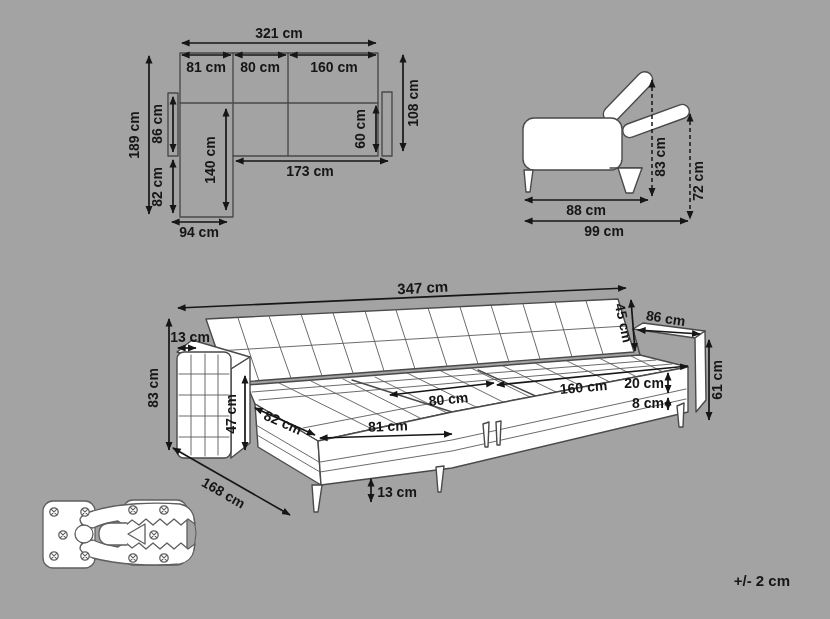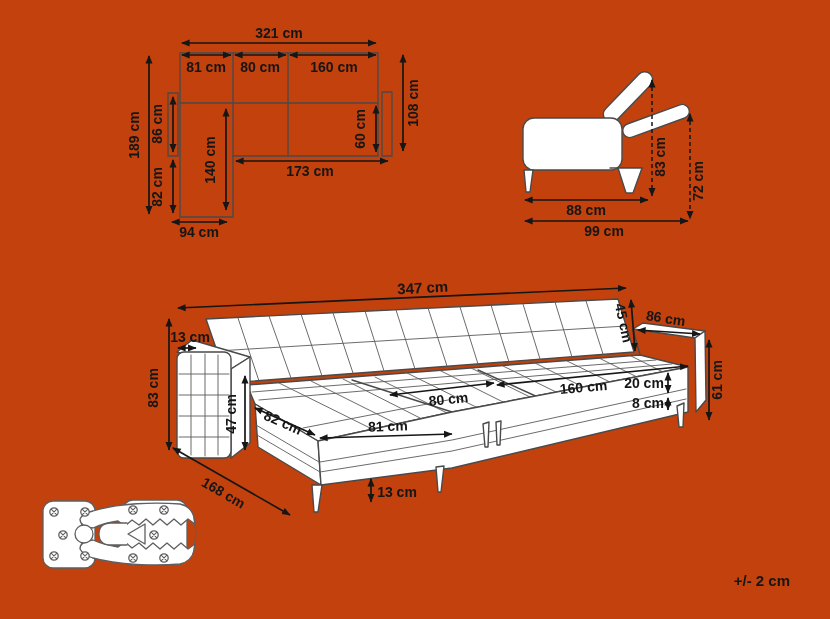--- a/index.html
+++ b/index.html
@@ -1,16 +1,16 @@
 <!DOCTYPE html>
 <html><head>
 <meta charset="utf-8">
 <style>
   html,body{margin:0;padding:0;background:#e8e8e8;}
-  .canvas{position:relative;width:830px;height:619px;background:#c2410c;overflow:hidden;
+  .canvas{position:relative;width:830px;height:619px;background:#a3a3a3;overflow:hidden;
           font-family:"Liberation Sans",sans-serif;}
   svg{position:absolute;left:0;top:0;}
   .furn{stroke:#4a4a4a;stroke-width:1.4;fill:none;stroke-linejoin:round;stroke-linecap:round;}
   .furnf{stroke:#4a4a4a;stroke-width:1.4;fill:#ffffff;stroke-linejoin:round;stroke-linecap:round;}
   .tuft{stroke:#5a5a5a;stroke-width:0.9;fill:none;stroke-linecap:round;}
   .dl{stroke:#161616;stroke-width:1.7;fill:none;}
   .dld{stroke:#161616;stroke-width:1.5;fill:none;stroke-dasharray:4 3;}
   .dim{font-family:"Liberation Sans",sans-serif;font-weight:bold;font-size:14px;fill:#161616;}
   .dimbig{font-family:"Liberation Sans",sans-serif;font-weight:bold;font-size:15px;fill:#161616;}
   .mech{stroke:#5f5f5f;stroke-width:1.3;fill:#ffffff;stroke-linejoin:round;stroke-linecap:round;}

